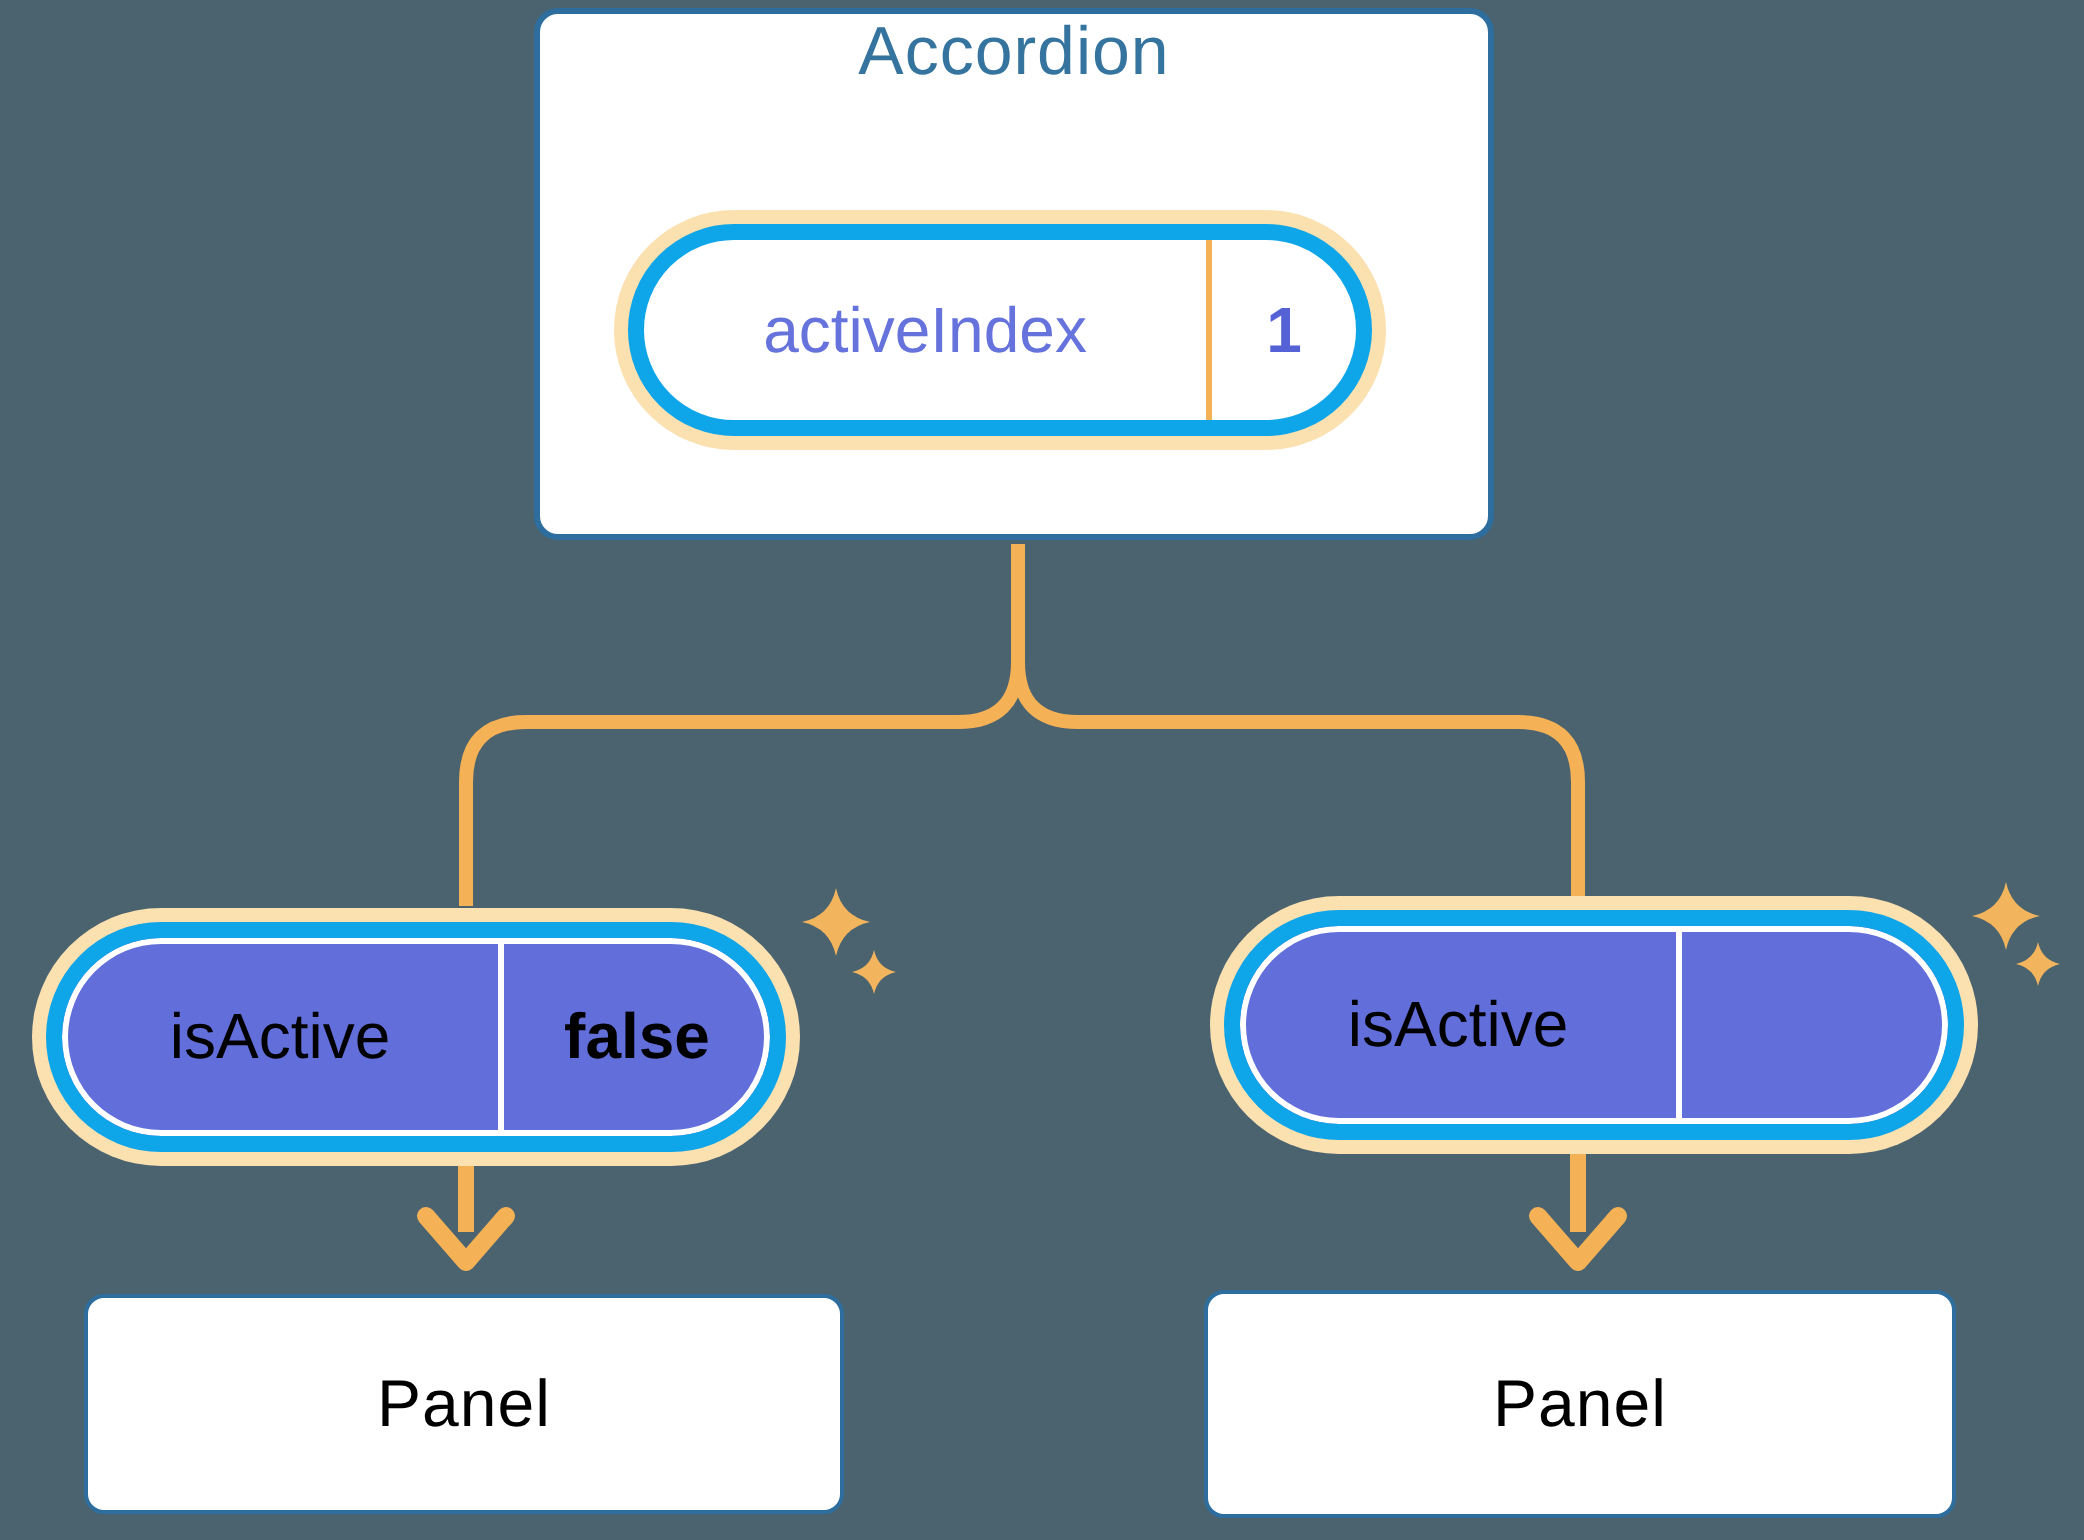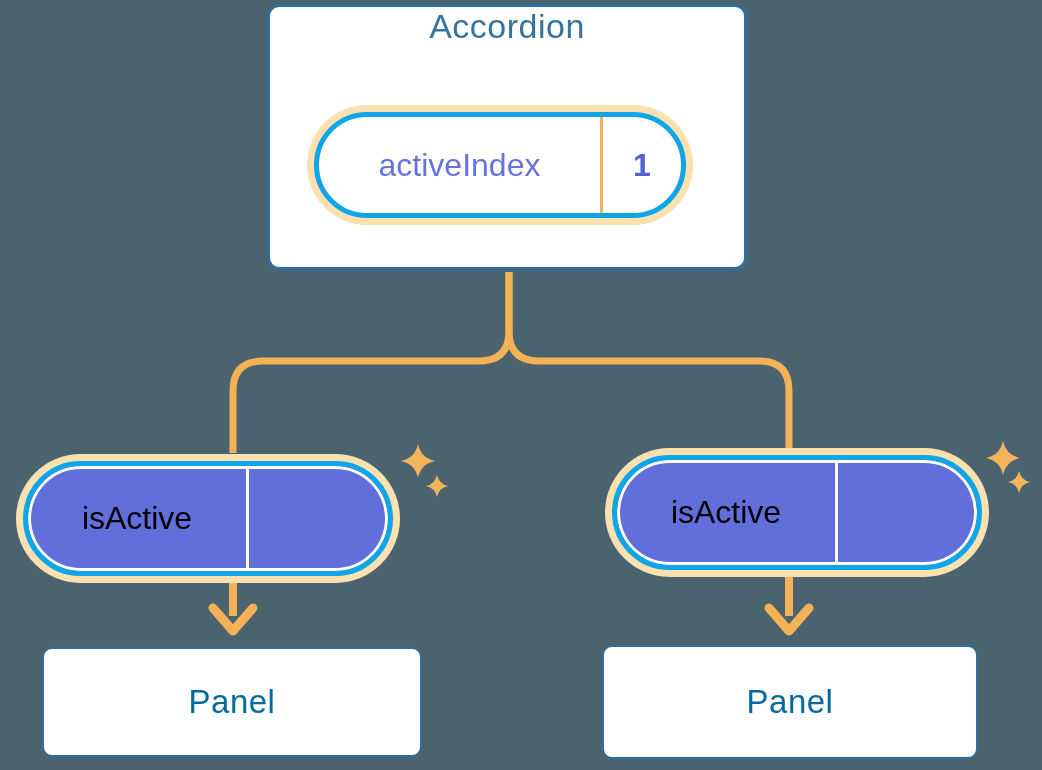--- a/index.html
+++ b/index.html
@@ -44,21 +44,21 @@
     text-align: center;
     font-size: 34px;
     font-weight: 500;
     color: #35749F;
     letter-spacing: 0.5px;
   }
   .pill {
     position: absolute;
     display: flex;
     align-items: stretch;
-    border: 5px solid #0ea5e9;
+    border: 8px solid #0ea5e9;
     border-radius: 70px;
     box-sizing: border-box;
   }
   .state-pill {
     left: 314px;
     top: 112px;
     width: 372px;
     height: 106px;
     background: #ffffff;
     box-shadow: 0 0 0 7px #FBE0B0;
@@ -136,21 +136,21 @@
   }
   .panel-card-right {
     left: 602px;
     top: 645px;
     width: 376px;
     height: 114px;
   }
   .panel-title {
     font-size: 33px;
     font-weight: 500;
-    color: #0369a1;
+    color: #000000;
     letter-spacing: 0.5px;
   }
   .branch-line {
     stroke: #F5B156;
     stroke-width: 7;
     fill: none;
   }
   .arrow-shaft {
     stroke: #F5B156;
     stroke-width: 8;
@@ -205,20 +205,21 @@
 
   <div class="pill state-pill">
     <div class="pill-label">activeIndex</div>
     <div class="pill-divider"></div>
     <div class="pill-value">1</div>
   </div>
 
   <div class="pill prop-pill prop-pill-left">
     <div class="pill-label">isActive</div>
     <div class="pill-divider"></div>
+    <div class="pill-value">false</div>
   </div>
 
   <div class="pill prop-pill prop-pill-right">
     <div class="pill-label">isActive</div>
     <div class="pill-divider"></div>
   </div>
 
   <div class="card panel-card panel-card-left">
     <div class="panel-title">Panel</div>
   </div>

